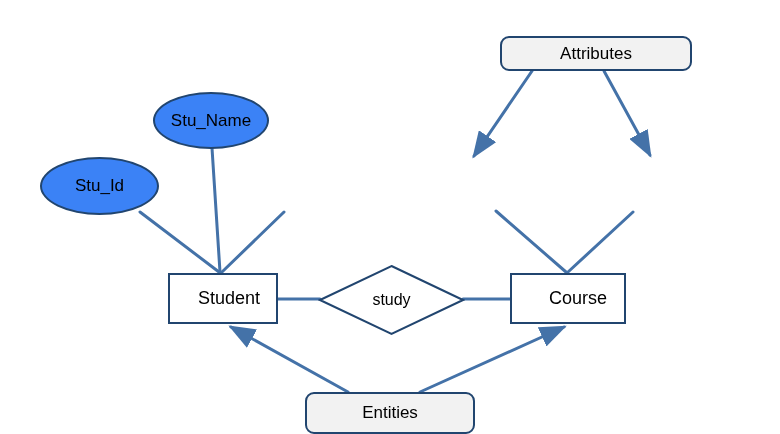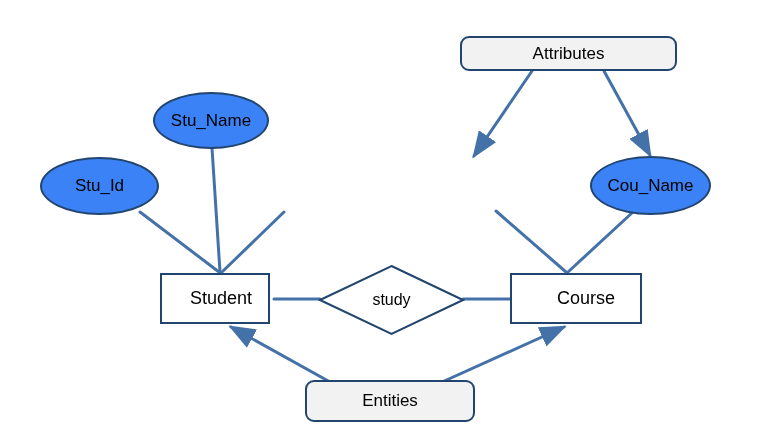--- a/index.html
+++ b/index.html
@@ -101,40 +101,37 @@
   <div class="node attr-ellipse" style="left:40px; top:157px; width:119px; height:58px;">
     <span>Stu_Id</span>
   </div>
 
   <div class="node attr-ellipse" style="left:153px; top:92px; width:116px; height:57px;">
     <span>Stu_Name</span>
   </div>
 
 
 
-  <div class="node attr-ellipse" style="left:590px; top:156px; width:121px; height:59px;">
-    <span>Cou_Name</span>
-  </div>
 
-  <div class="node entity-rect" style="left:160px; top:273px; width:110px; height:51px;padding-left:12px;">
+  <div class="node entity-rect" style="left:168px; top:273px; width:110px; height:51px;padding-left:12px;">
     <span>Student</span>
   </div>
 
-  <div class="node entity-rect" style="left:510px; top:273px; width:132px; height:51px;padding-left:20px;">
+  <div class="node entity-rect" style="left:510px; top:273px; width:116px; height:51px;padding-left:20px;">
     <span>Course</span>
   </div>
 
   <div class="node rel-diamond" style="left:318px; top:264px; width:147px; height:72px;">
     <svg width="147" height="72" viewBox="0 0 147 72">
       <polygon points="73.5,2 145,36 73.5,70 2,36" fill="#ffffff" stroke="#21456F" stroke-width="2"></polygon>
     </svg>
     <span class="rel-label">study</span>
   </div>
 
-  <div class="node note-box" style="left:460px; top:36px; width:217px; height:35px;">
+  <div class="node note-box" style="left:500px; top:36px; width:192px; height:35px;">
     <span>Attributes</span>
   </div>
 
-  <div class="node note-box" style="left:305px; top:380px; width:170px; height:42px;">
+  <div class="node note-box" style="left:305px; top:392px; width:170px; height:42px;">
     <span>Entities</span>
   </div>
 
 </div>
 
 </body></html>

